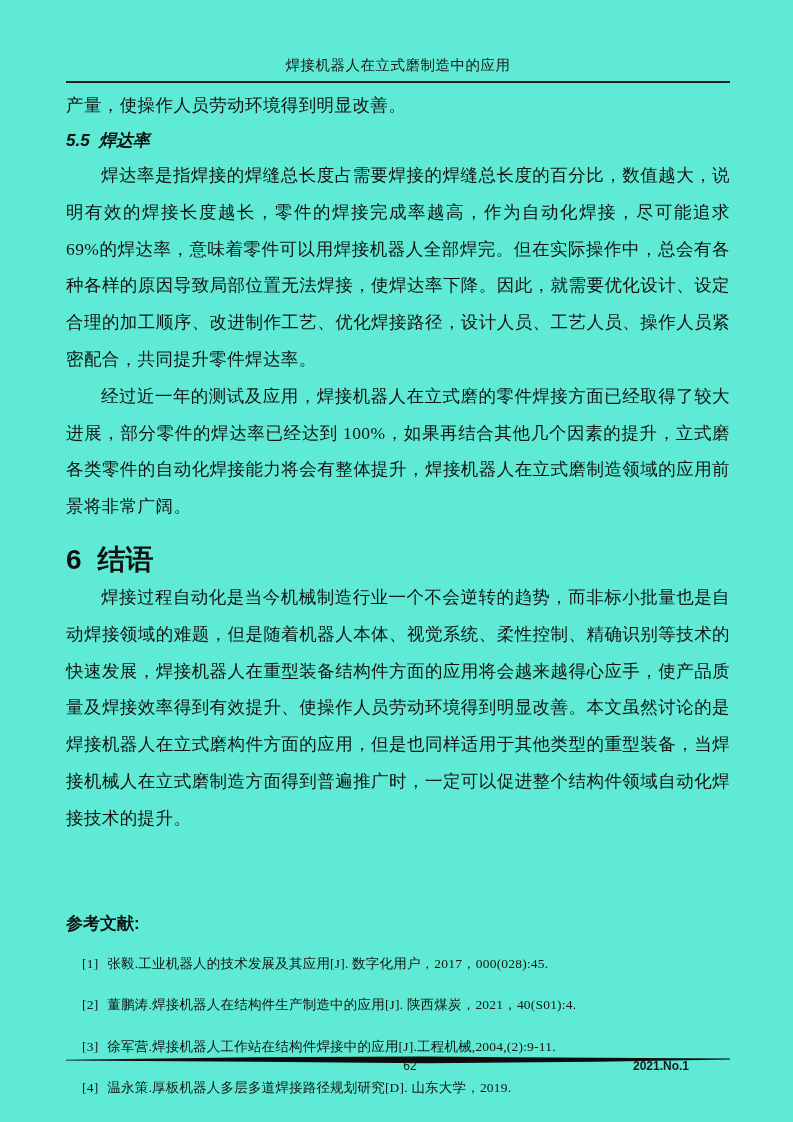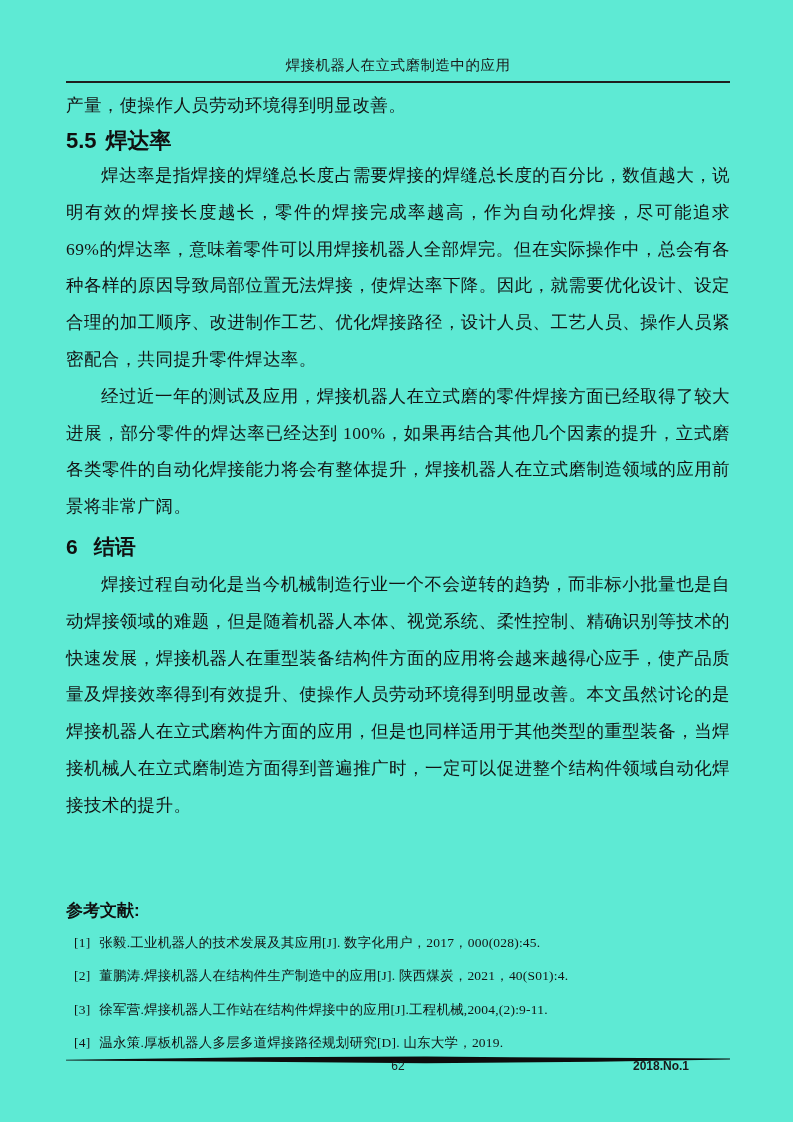--- a/index.html
+++ b/index.html
@@ -42,28 +42,29 @@
     letter-spacing: 0.4px;
     margin: 0;
   }
   .sec-heading {
     font-family: "Liberation Sans", "DejaVu Sans", sans-serif;
     font-weight: bold;
     color: #101010;
     margin: 0;
   }
   .h-55 {
-    font-size: 22px;
+    font-size: 17px;
     line-height: 33px;
+    font-style: italic;
   }
   .h-55 .sec-num { margin-right: 9px; letter-spacing: 0; }
   .h-6 {
-    font-size: 21px;
+    font-size: 28px;
     line-height: 38px;
-    margin-top: 3px;
+    margin-top: 16px;
   }
   .h-6 .sec-num { margin-right: 16px; letter-spacing: 0; }
   .para {
     font-size: 17.5px;
     line-height: 36.8px;
     letter-spacing: 0.4px;
     text-align: justify;
     text-indent: 2em;
     margin: 0;
   }
@@ -75,35 +76,35 @@
     font-weight: bold;
     font-size: 17px;
     line-height: 22px;
     margin: 0 0 4px 0;
     color: #101010;
   }
   .ref-item {
     font-size: 13.5px;
     line-height: 25.6px;
     letter-spacing: 0.2px;
-    margin: 8px;
+    margin: 16px;
     white-space: nowrap;
   }
   .ref-label { margin-right: 9px; }
   .footer-rule {
     position: absolute;
     top: 1050px;
     left: 66px;
     width: 664px;
     height: 8px;
   }
   .footer-page-num {
     position: absolute;
     top: 1059px;
-    left: 66px;
+    left: 78px;
     width: 664px;
     text-align: center;
     font-family: "Liberation Sans", "DejaVu Sans", sans-serif;
     font-size: 12px;
     color: #1a1a1a;
   }
   .footer-issue {
     position: absolute;
     top: 1059px;
     right: 104px;
@@ -151,15 +152,15 @@
   </div>
 
   <div class="footer-rule">
     <svg width="664" height="8" viewBox="0 0 664 8" xmlns="http://www.w3.org/2000/svg">
       <polygon points="0,3.8 190,1.2 360,0.5 530,1.8 664,2.6 664,3.6 530,5.8 360,7.2 190,5.8 0,4.6" fill="#0c0c0c"></polygon>
     </svg>
   </div>
 
   <div class="footer-page-num">62</div>
 
-  <div class="footer-issue">2018.No.1</div>
+  <div class="footer-issue">2021.No.1</div>
 
 </div>
 
 </body></html>

